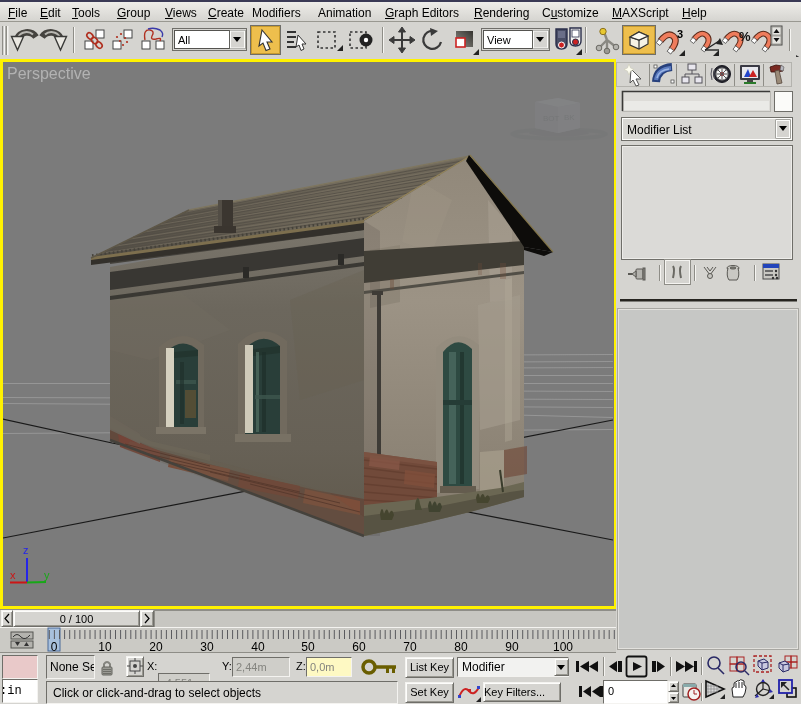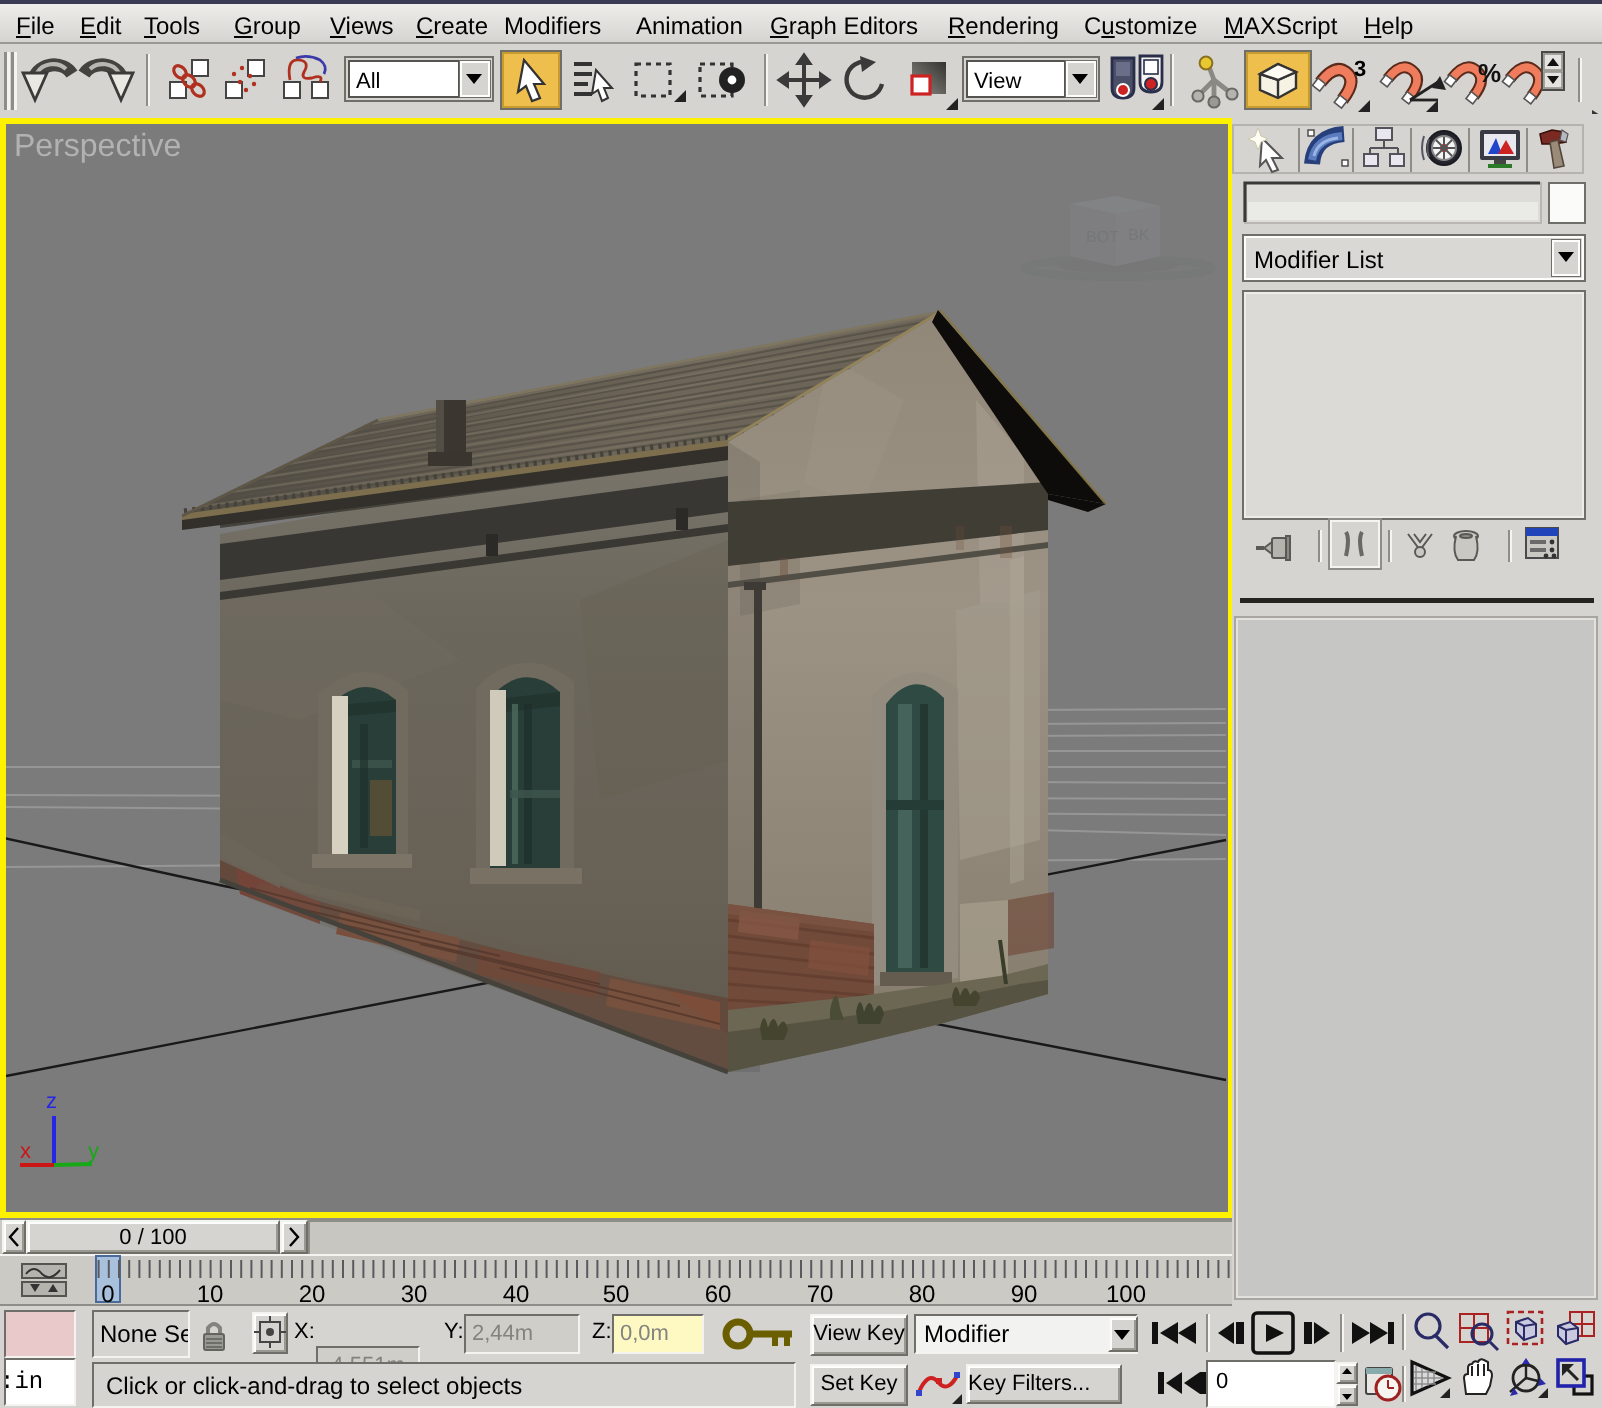--- a/index.html
+++ b/index.html
@@ -776,21 +776,21 @@
         <span style="position:absolute;left:3px;top:3px;color:#84847f">0,0m</span>
       </div>
 
   <svg class="abs" style="left:360px;top:6px" width="40" height="18">
     <circle cx="9" cy="8" r="6" fill="none" stroke="#6a5e00" stroke-width="3.5"></circle>
     <line x1="15" y1="8" x2="36" y2="8" stroke="#6a5e00" stroke-width="3.5"></line>
     <rect x="26" y="8" width="3" height="6" fill="#6a5e00"></rect>
     <rect x="32" y="8" width="3" height="6" fill="#6a5e00"></rect>
   </svg>
 
-  <div class="abs raised" style="left:405px;top:4px;width:49px;height:21px;text-align:center;line-height:19px">View Key</div>
+  <div class="abs raised" style="left:405px;top:4px;width:49px;height:21px;text-align:center;line-height:19px">List Key</div>
   <div class="abs raised" style="left:405px;top:29px;width:49px;height:21px;text-align:center;line-height:19px">Set Key</div>
 
   <div class="abs" style="left:457px;top:4px;width:112px;height:20px;background:#f2f2f0;border:1px solid;border-color:#6f6e69 #f4f3f0 #f4f3f0 #6f6e69">
         <span style="position:absolute;left:4px;top:2px;font-size:12px">Modifier</span>
       </div>
   <div class="abs raised" style="left:554px;top:5px;width:15px;height:18px"></div>
   <svg class="abs" style="left:554px;top:5px" width="15" height="18">
         <polygon points="3,7 11,7 7,12" fill="#000"></polygon>
       </svg>
 

